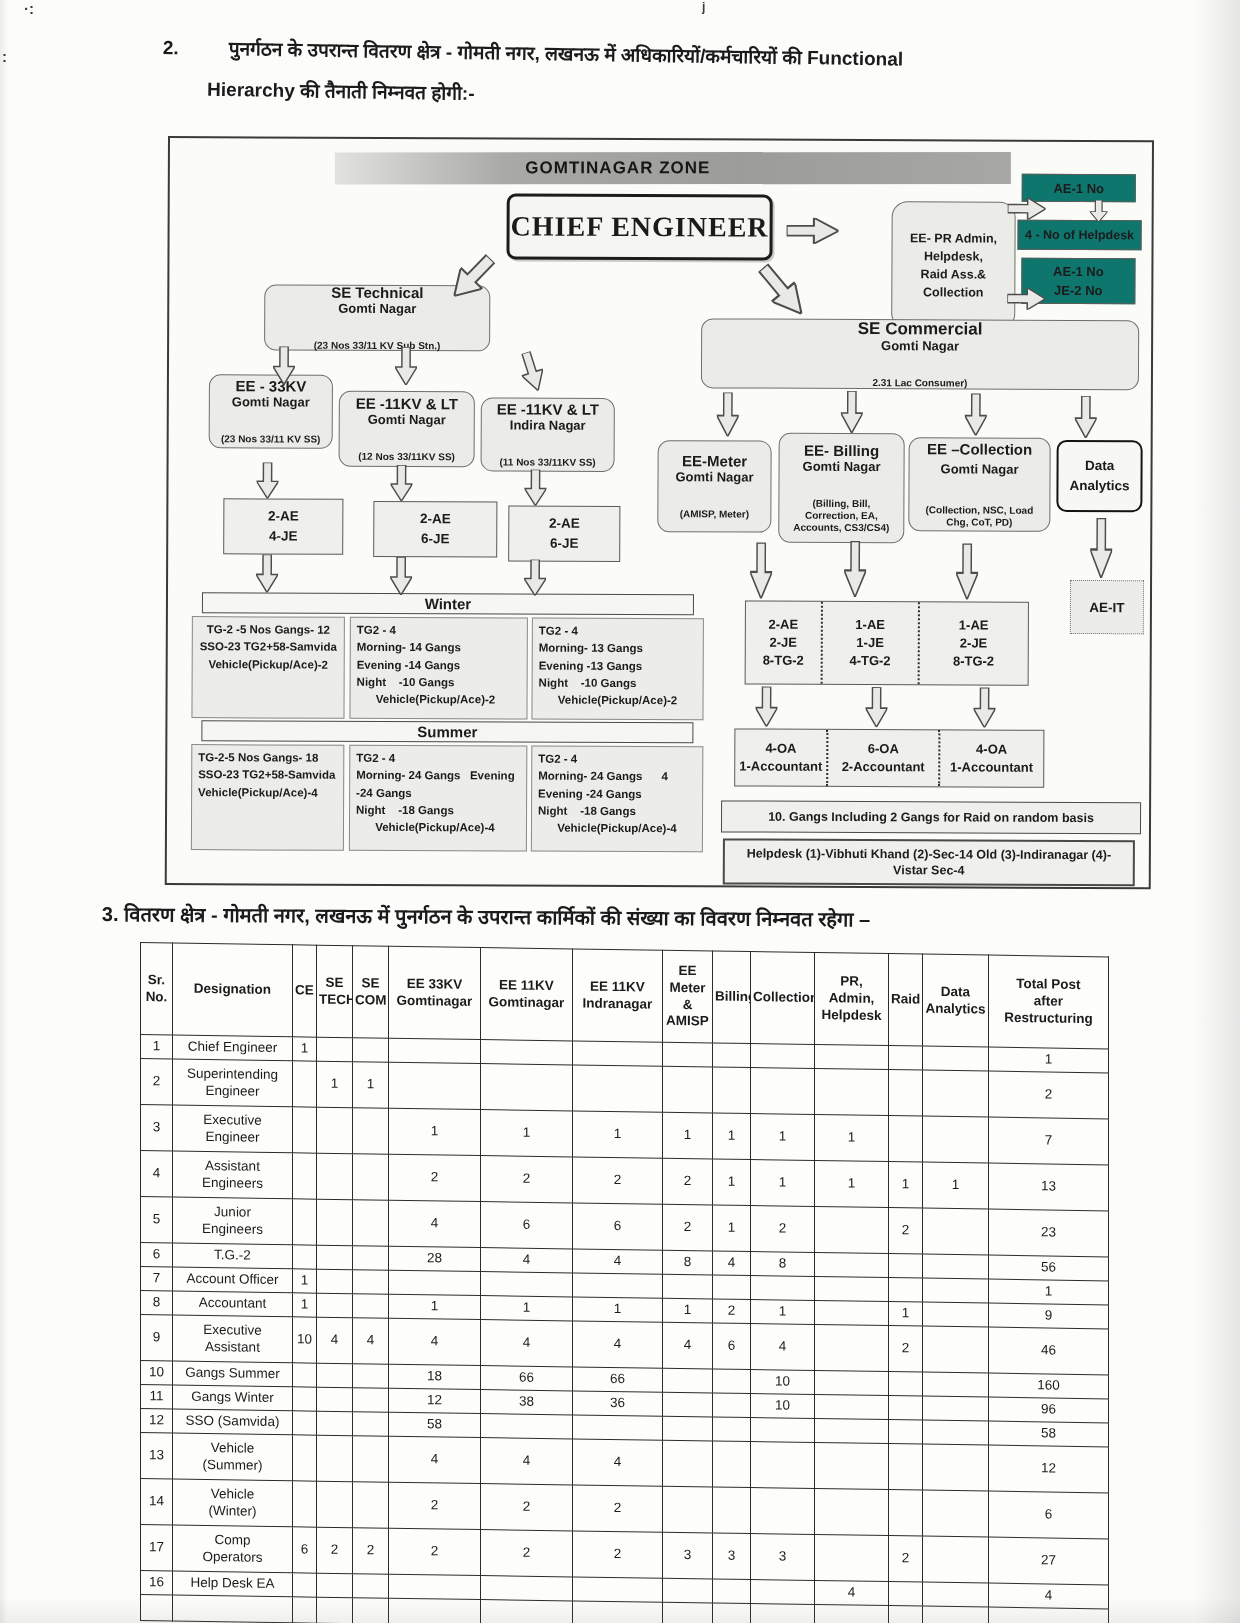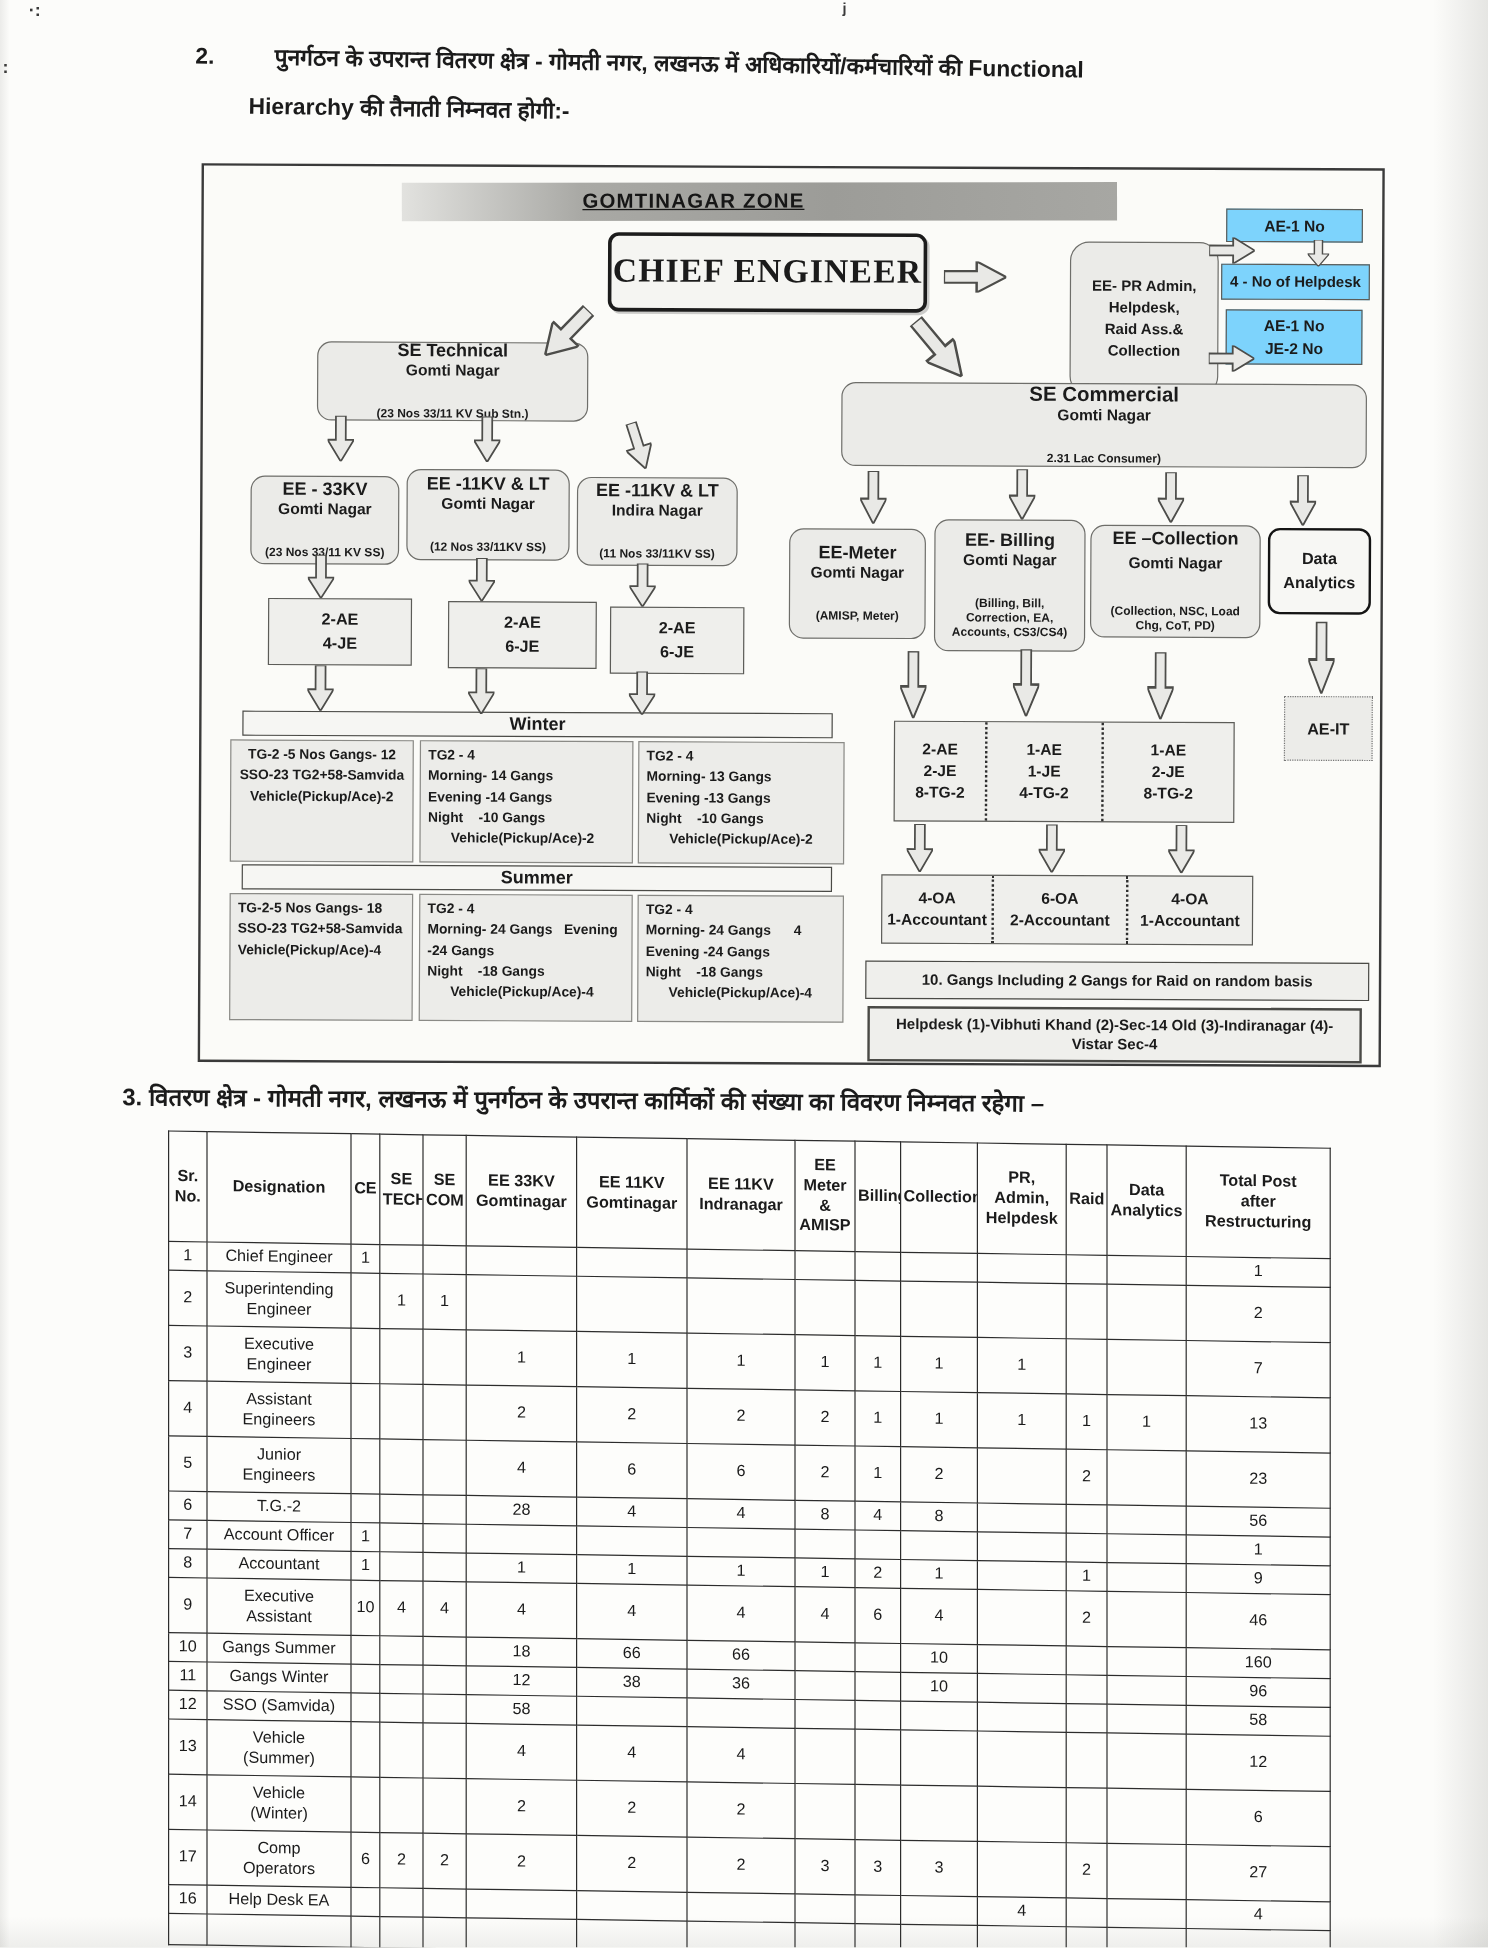--- a/index.html
+++ b/index.html
@@ -18,21 +18,21 @@
 
   
   .chart{position:absolute;left:168px;top:136px;width:982px;height:745px;border:2px solid #3a3a3a;background:#fbfbf8;transform:rotate(0.25deg);transform-origin:left top;}
   .abs{position:absolute;box-sizing:border-box;}
   .banner{background:linear-gradient(90deg,#e2e2df,#a9a9a5 25%,#9c9c98 60%,#a7a7a3);display:flex;align-items:center;justify-content:center;font-weight:bold;font-size:17px;letter-spacing:1px;color:#161616;padding-right:110px;transform:rotate(-0.3deg);}
   .chief{border:3.5px solid #1c1c1c;border-radius:9px;background:#f5f5f2;display:flex;align-items:center;justify-content:center;font-family:"Liberation Serif","DejaVu Serif",serif;font-weight:bold;font-size:28px;letter-spacing:1px;box-shadow:2px 2px 0 rgba(60,60,60,.25);}
   .rbx{background:#ebebe8;border:1.6px solid #6e6e6a;border-radius:12px;display:flex;flex-direction:column;align-items:center;justify-content:center;text-align:center;padding:2px 3px;}
   .rbx .t1{font-weight:bold;font-size:15px;line-height:1.15;}
   .rbx .t2{font-weight:bold;font-size:13px;line-height:1.2;}
   .rbx .t3{font-weight:bold;font-size:10px;line-height:1.2;white-space:pre-line;margin-top:23px;}
-  .plain{background:#7dd3fc;border:1.3px solid #5c5c58;display:flex;align-items:center;justify-content:center;text-align:center;font-weight:bold;white-space:pre-line;}
+  .plain{background:#0f766e;border:1.3px solid #5c5c58;display:flex;align-items:center;justify-content:center;text-align:center;font-weight:bold;white-space:pre-line;}
   .staffbox{font-size:13.5px;line-height:1.5;background:#efefec;}
   .band{font-size:15px;background:#f6f6f3;border:1.2px solid #4a4a46;}
   .cellbox{background:#ececE9;border:1px solid #8a8a86;font-weight:bold;font-size:11.5px;text-align:left;padding:4px 6px;white-space:pre-wrap;line-height:1.5;display:block;}
   .prbox{font-size:12.5px;line-height:1.45;}
   .wide{background:#efefec;border:1.3px solid #5c5c58;display:flex;align-items:stretch;padding:0;}
   .wide>div{display:flex;align-items:center;justify-content:center;text-align:center;font-weight:bold;font-size:13px;line-height:1.4;white-space:pre-line;border-right:2.6px dotted #2e2e2e;}
   .wide>div:last-child{border-right:none;}
   .datbx{background:#f7f7f4;border:2.6px solid #141414;border-radius:10px;display:flex;align-items:center;justify-content:center;text-align:center;font-weight:bold;font-size:13.5px;line-height:1.5;white-space:pre-line;}
   .note{background:#efefec;border:1.3px solid #4a4a46;display:flex;align-items:center;justify-content:center;text-align:center;font-weight:bold;font-size:12.5px;line-height:1.3;white-space:pre-line;}
   .arrow{position:absolute;width:22px;height:34px;display:block;}
@@ -50,21 +50,21 @@
   <span class="mark" style="left:24px;top:0px;">·:</span>
   <span class="mark" style="left:2px;top:48px;">:</span>
   <span class="mark" style="left:702px;top:0px;font-size:12px;">ϳ</span>
 
   <div class="h2">
     <div class="l1"><span class="num">2.</span><span>पुनर्गठन के उपरान्त वितरण क्षेत्र - गोमती नगर, लखनऊ में अधिकारियों/कर्मचारियों की Functional</span></div>
     <div class="l2">Hierarchy की तैनाती निम्नवत होगी:-</div>
   </div>
 
   <div class="chart">
-    <div class="abs banner" style="left:165px;top:12px;width:596px;height:32px;text-decoration:underline;">GOMTINAGAR ZONE</div>
+    <div class="abs banner" style="left:165px;top:12px;width:676px;height:32px;">GOMTINAGAR ZONE</div>
 
     <div class="abs chief" style="left:337px;top:54px;width:266px;height:66px;">CHIEF ENGINEER</div>
 
     <div class="abs rbx prbox" style="left:722px;top:60px;width:124px;height:128px;border-radius:16px;font-weight:bold;white-space:pre-line;">EE-  PR Admin,
 Helpdesk,
 Raid Ass.&amp;
 Collection</div>
 
     <div class="abs plain" style="left:852px;top:32px;width:114px;height:28px;font-size:13px;">AE-1 No</div>
     <div class="abs plain" style="left:848px;top:78px;width:124px;height:30px;font-size:12.5px;">4 - No of Helpdesk</div>
@@ -76,21 +76,21 @@
       <div class="t2">Gomti Nagar</div>
       <div class="t3">(23 Nos 33/11 KV Sub Stn.)</div>
     </div>
 
     <div class="abs rbx" style="left:532px;top:178px;width:438px;height:70px;">
       <div class="t1" style="font-size:17px;">SE Commercial</div>
       <div class="t2">Gomti Nagar</div>
       <div class="t3">2.31 Lac Consumer)</div>
     </div>
 
-    <div class="abs rbx" style="left:40px;top:258px;width:124px;height:74px;">
+    <div class="abs rbx" style="left:40px;top:236px;width:124px;height:74px;">
       <div class="t1">EE - 33KV</div>
       <div class="t2">Gomti Nagar</div>
       <div class="t3">(23 Nos 33/11 KV SS)</div>
     </div>
     <div class="abs rbx" style="left:170px;top:252px;width:136px;height:76px;">
       <div class="t1">EE -11KV &amp; LT</div>
       <div class="t2">Gomti Nagar</div>
       <div class="t3">(12 Nos 33/11KV SS)</div>
     </div>
     <div class="abs rbx" style="left:312px;top:258px;width:134px;height:74px;">

